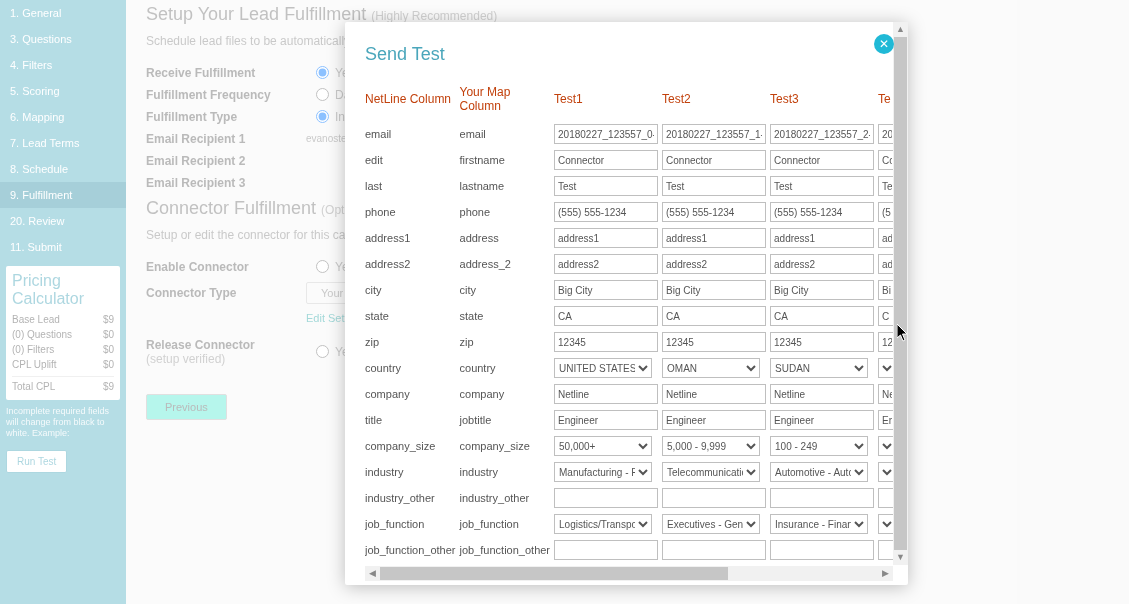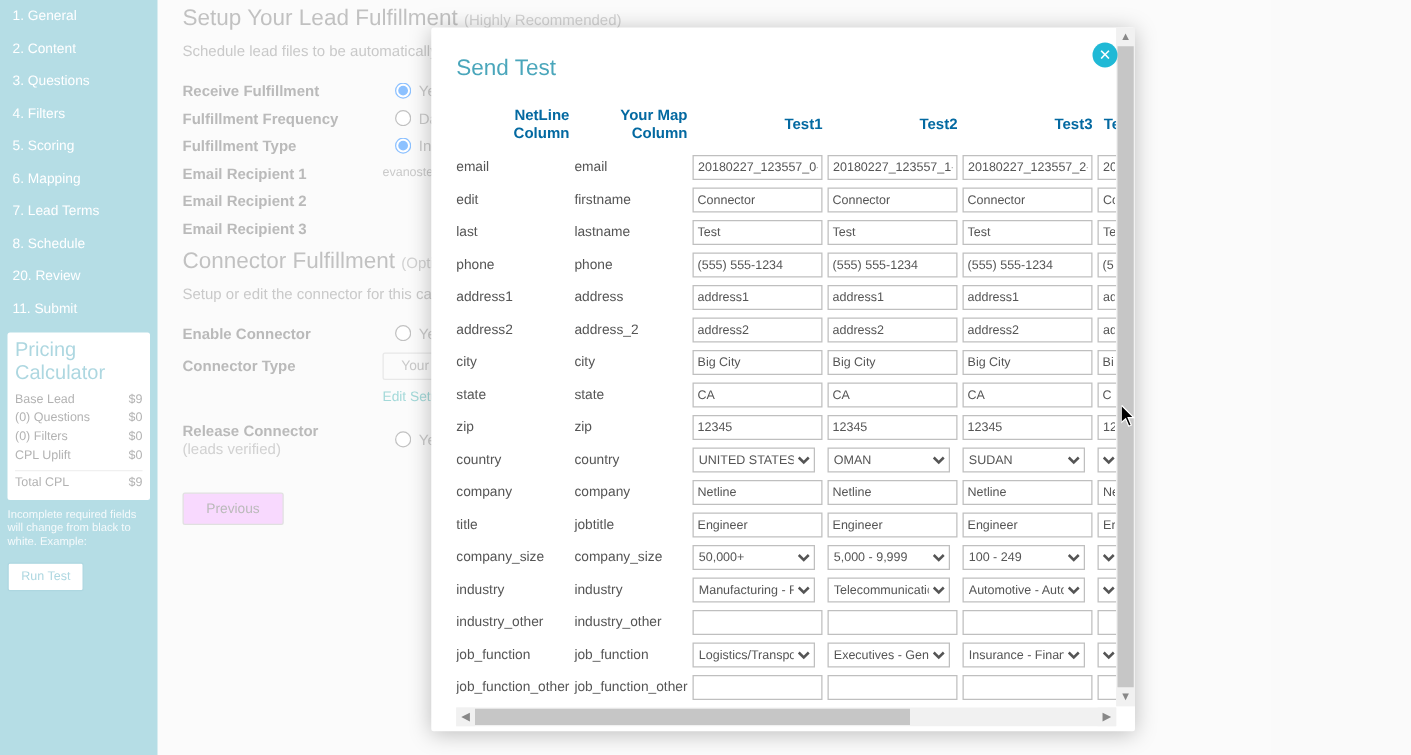--- a/index.html
+++ b/index.html
@@ -44,21 +44,21 @@
   .main h2 .hint { font-size: 12px; color: #999; }
   .main p.desc { margin: 8px 0 16px; line-height: 1.4; }
   .form-row { display: flex; align-items: center; margin: 8px 0; }
   .form-row .lbl { width: 160px; font-weight: bold; color: #666; font-size: 12px; }
   .radio { margin: 0 6px 0 10px; }
   .sub-h { font-size: 16px; font-weight: normal; color: #777; margin-top: 24px; }
   .sub-h .hint { font-size: 12px; color: #999; }
   .crm-box { display:inline-block; border:1px solid #ccc; padding:4px 14px; font-size:11px; color:#888; border-radius:2px; }
   .links { font-size: 11px; color: #3aa; margin-left: 160px; }
   .btn-sec {
-    border: 1px solid #bbb; background: #f0abfc; color: #666;
+    border: 1px solid #bbb; background: #5eead4; color: #666;
     padding: 6px 18px; font-size: 11px; border-radius: 2px; margin-top: 20px; cursor:pointer;
   }
 
   
   .overlay {
     position: absolute; inset: 0;
     background: rgba(255,255,255,0.55);
   }
 
   
@@ -88,21 +88,21 @@
     font-size: 18px; font-weight: normal; color: #4aa6bb;
     margin-bottom: 18px;
   }
   .modal-table-wrap {
     width: 530px; overflow: hidden;
   }
   table.mt {
     font-size: 11px; color: #555; border-collapse: separate; border-spacing: 0;
   }
   table.mt th {
-    text-align: right; font-weight: bold; color: #0369a1; font-size: 12px;
+    text-align: left; font-weight: normal; color: #c2410c; font-size: 12px;
     padding: 2px 4px 8px 0;
   }
   table.mt td {
     padding: 3px 4px 3px 0; vertical-align: middle; white-space: nowrap;
   }
   table.mt input[type=text] {
     width: 104px; height: 20px; font-size: 10px; padding: 0 3px;
     border: 1px solid #bfbfbf; color: #555; background: #fff;
   }
   table.mt input.narrow { width: 18px; }
@@ -151,27 +151,27 @@
   }
   .cursor svg { width:100%; height:100%; }
 </style>
 </head>
 <body>
 
 <div class="page">
   <aside class="sidebar">
     <ul class="side-nav" id="side-nav">
         <li>1. General</li>
-        <li>2. Content</li>
         <li>3. Questions</li>
         <li>4. Filters</li>
         <li>5. Scoring</li>
         <li>6. Mapping</li>
         <li>7. Lead Terms</li>
         <li>8. Schedule</li>
+        <li class="active">9. Fulfillment</li>
         <li>20. Review</li>
         <li>11. Submit</li>
       </ul>
     <div class="side-block">
       <h4>Pricing Calculator</h4>
       <div id="price-rows">
           <div class="price-row">
             <span>Base Lead</span>
             <span>$9</span>
           </div>
@@ -251,21 +251,21 @@
       <span class="lbl">Connector Type</span>
       <span class="crm-box">Your CRM</span>
     </div>
     <div class="links">
       <span>Edit Setup</span> &nbsp;|&nbsp;
       <span>Send Test</span>
     </div>
     <div class="form-row" style="margin-top:14px;">
       <span class="lbl">
         <span>Release Connector</span><br>
-        <span style="font-weight:normal; color:#999;">(leads verified)</span>
+        <span style="font-weight:normal; color:#999;">(setup verified)</span>
       </span>
       <input type="radio" class="radio" style="">
         <span>Yes</span>
       <input type="radio" class="radio" checked="" style="">
         <span>No</span>
     </div>
 
     <button class="btn-sec">Previous</button>
   </main>
 </div>

